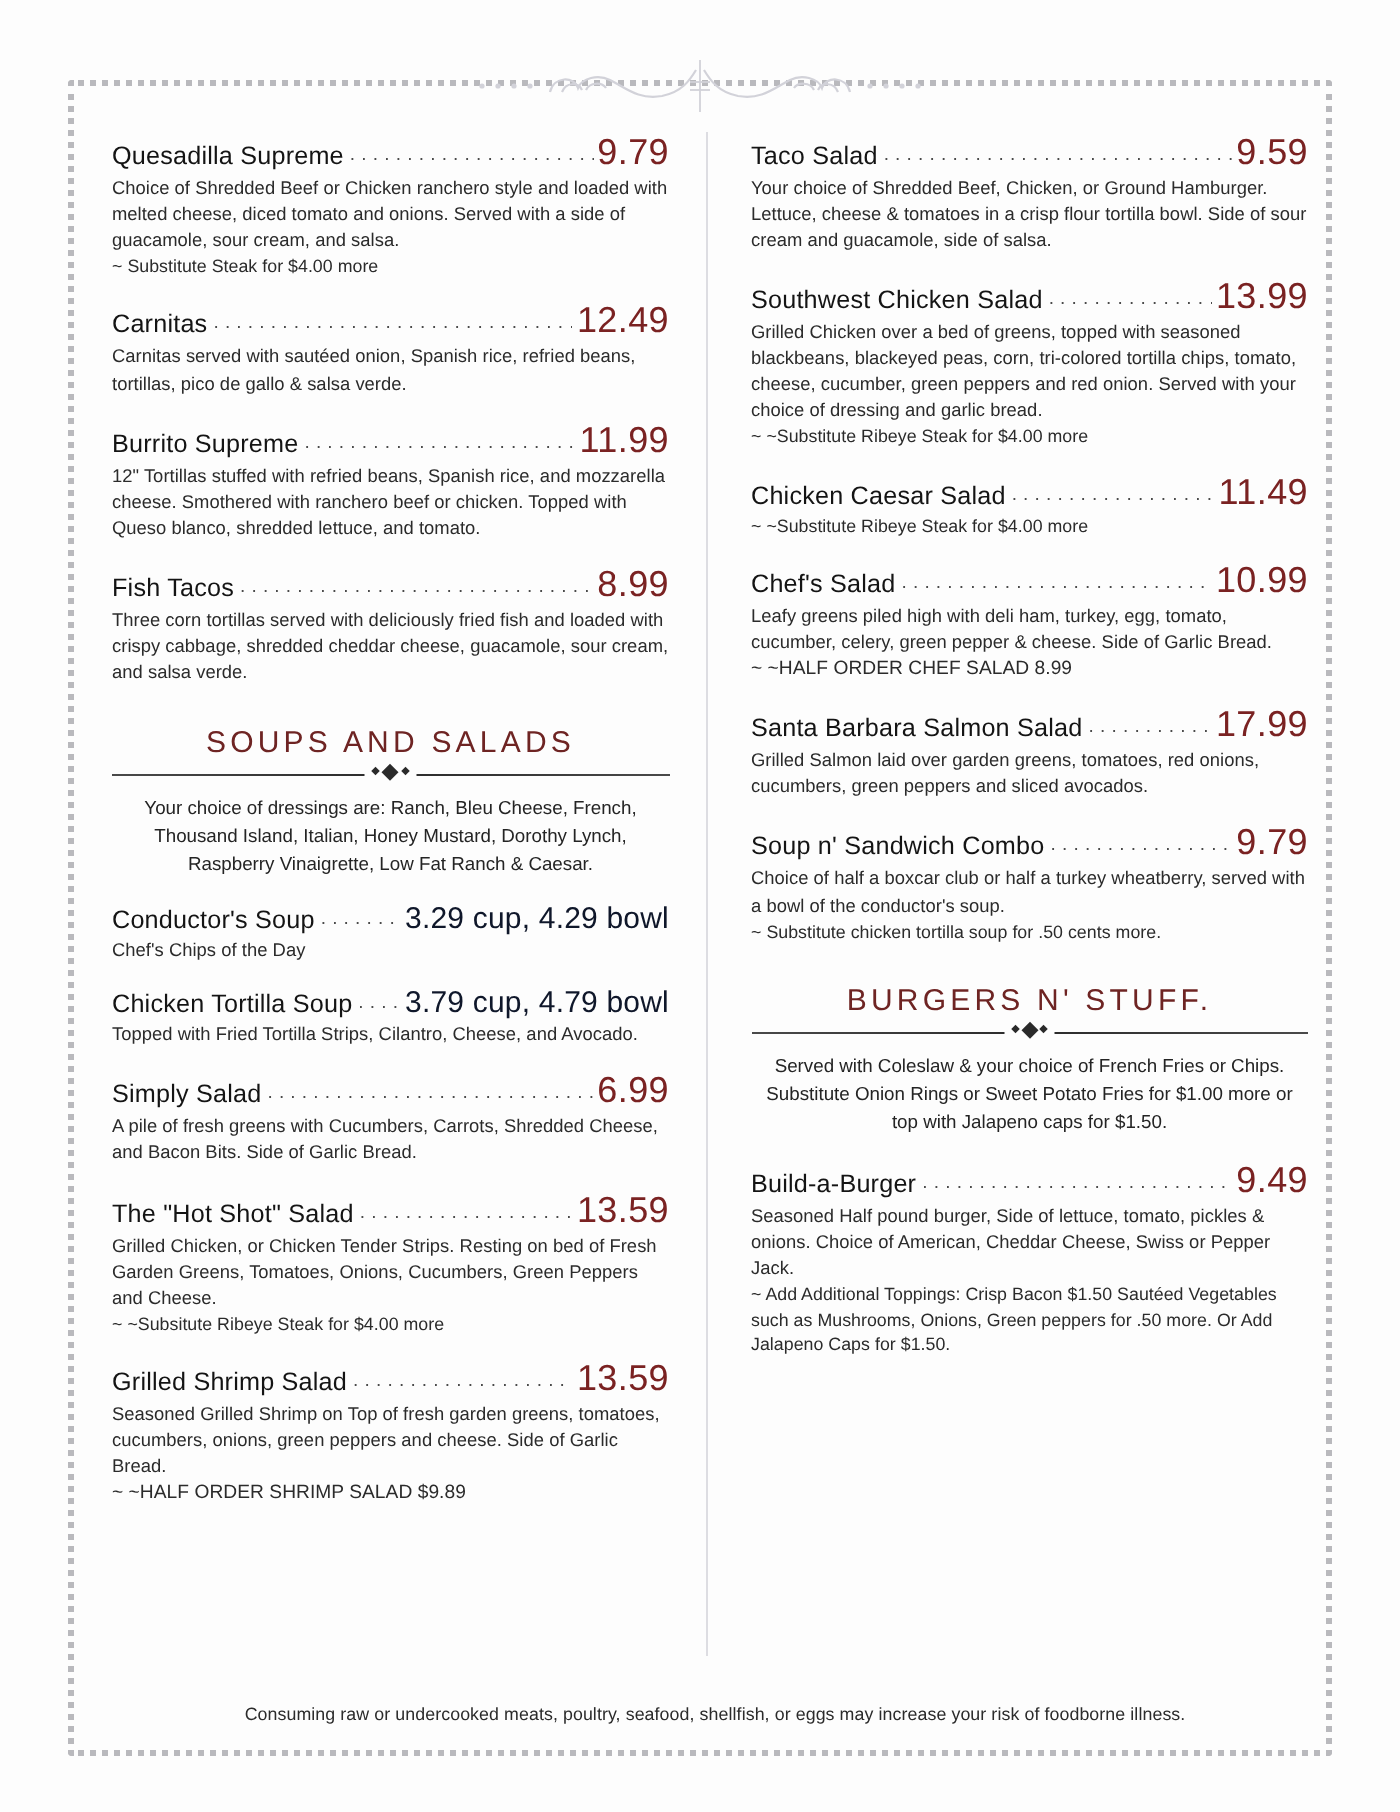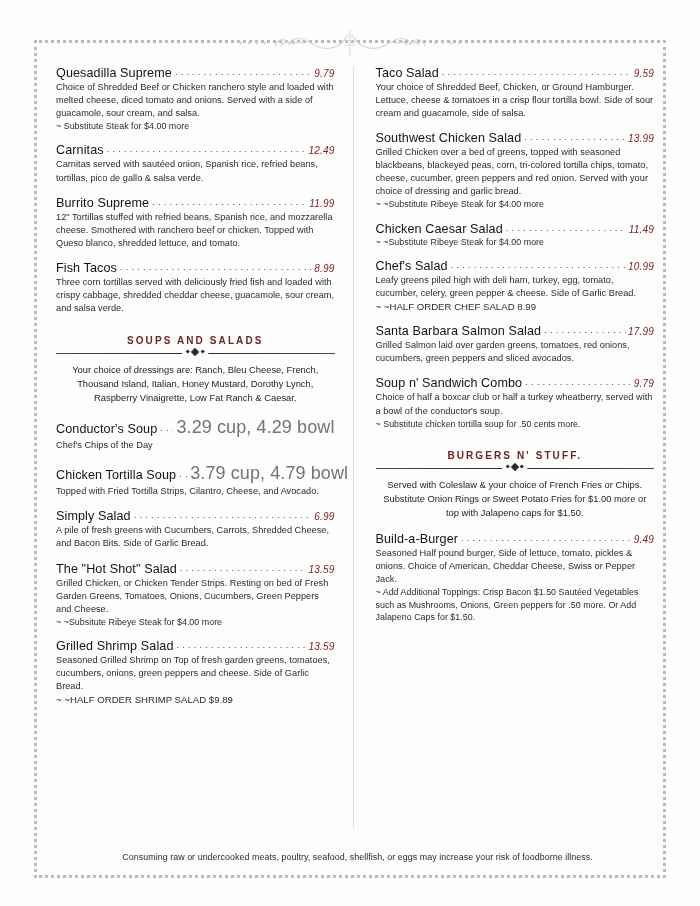--- a/index.html
+++ b/index.html
@@ -81,59 +81,58 @@
     font-size: 9.5px;
     letter-spacing: 3.1px;
     white-space: nowrap;
   }
   .leader::after {
     content: "................................................................................";
   }
   .item-price {
     flex: 0 0 auto;
     color: #7a2222;
-    font-size: 10px;
+    font-size: 18px;
     padding-left: 2px;
     letter-spacing: 0.2px;
-    font-style: italic;
   }
 
   .item-desc {
     font-size: 9.2px;
     line-height: 1.42;
     color: #2b2b2b;
     margin-top: 1px;
     letter-spacing: 0.02px;
   }
   .item-note {
     font-size: 8.9px;
     line-height: 1.38;
     color: #2b2b2b;
     letter-spacing: 0.02px;
   }
   .item-note.caps { font-size: 9.6px; }
 
   .price-inline {
     flex: 0 0 auto;
-    color: #737373;
-    font-size: 18px;
+    color: #0f172a;
+    font-size: 15px;
     padding-left: 3px;
     white-space: nowrap;
   }
 
   .section {
     margin-top: 20px;
     margin-bottom: 9px;
   }
   .section-title {
     text-align: center;
     color: #6e2423;
-    font-size: 10px;
+    font-size: 15px;
     letter-spacing: 2.1px;
-    font-weight: bold;
+    font-weight: normal;
     margin: 0 0 3px 0;
   }
   .rule {
     position: relative;
     height: 9px;
   }
   .rule .line {
     position: absolute;
     left: 0;
     right: 0;

